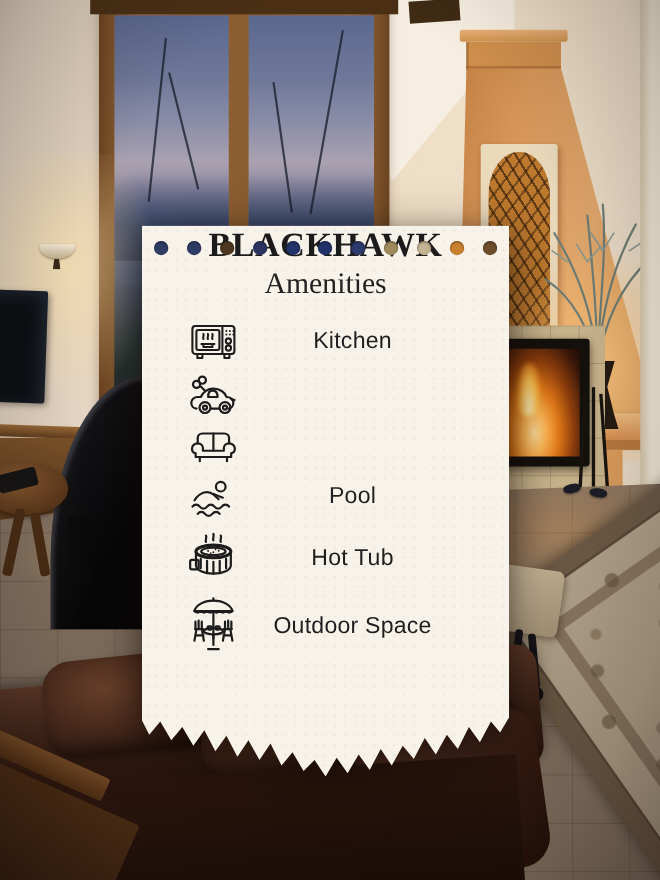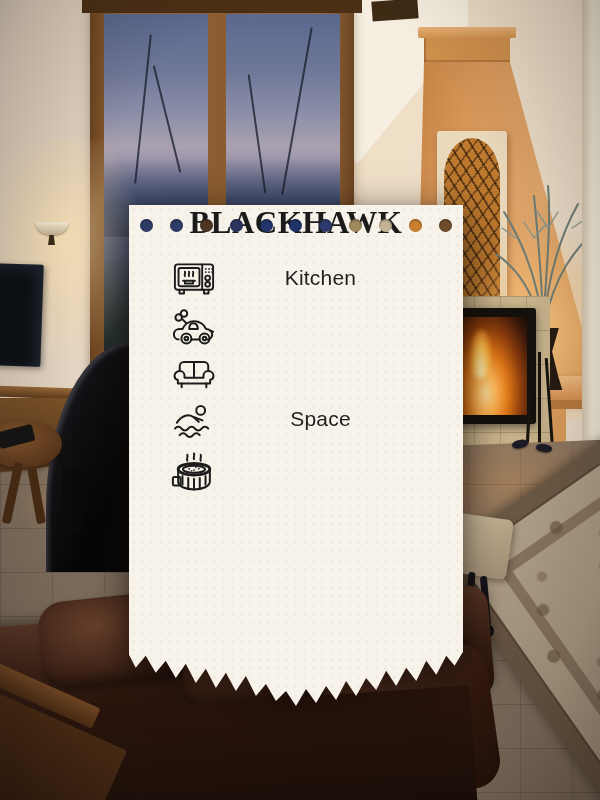--- a/index.html
+++ b/index.html
@@ -296,20 +296,21 @@
         <div class="hole" style="background: rgb(36, 53, 107);"></div>
         <div class="hole" style="background: rgb(34, 51, 106);"></div>
         <div class="hole" style="background: rgb(45, 58, 109);"></div>
         <div class="hole" style="background: rgb(159, 138, 93);"></div>
         <div class="hole" style="background: rgb(196, 179, 146);"></div>
         <div class="hole" style="background: rgb(201, 129, 47);"></div>
         <div class="hole" style="background: rgb(109, 77, 43);"></div>
       </div>
 
       <div class="card-title">BLACKHAWK</div>
+      <div class="card-subtitle">Amenities</div>
 
       <div class="amenities">
 
         <div class="amenity-row r1">
           <span class="amenity-icon">
             <svg width="44" height="40" viewBox="0 0 48 44">
               <rect x="3" y="7" width="42" height="28" rx="3"></rect>
               <rect x="7" y="11" width="23" height="20" rx="2"></rect>
               <line x1="33" y1="7" x2="33" y2="35"></line>
               <circle class="fil" cx="37" cy="12" r="1"></circle>
@@ -360,38 +361,55 @@
         <div class="amenity-row r4">
           <span class="amenity-icon">
             <svg width="46" height="40" viewBox="0 0 48 42">
               <circle cx="31" cy="12" r="4.6"></circle>
               <path d="M6 25c5-8 13-10 18-5.5L29 24"></path>
               <path d="M24 19l9 3.5"></path>
               <path d="M4 31c2-2.6 5-2.6 7 0s5 2.6 7 0 5-2.6 7 0 5 2.6 7 0 5-2.6 7 0"></path>
               <path d="M9 38c2-2.6 5-2.6 7 0s5 2.6 7 0 5-2.6 7 0"></path>
             </svg>
           </span>
-          <span class="amenity-label">Space</span>
+          <span class="amenity-label">Pool</span>
         </div>
 
         <div class="amenity-row r5">
           <span class="amenity-icon">
             <svg width="48" height="50" viewBox="0 0 50 52">
               <path d="M18 4c1 2.4-1 3.6 0 6 M25 2.5c1 2.4-1 3.6 0 6 M32 4c1 2.4-1 3.6 0 6"></path>
               <ellipse cx="25" cy="19" rx="16.5" ry="6" stroke-width="3"></ellipse>
               <ellipse cx="25" cy="19" rx="11.5" ry="3.6"></ellipse>
               <circle class="fil" cx="20" cy="18.6" r=".9"></circle>
                 <circle class="fil" cx="25" cy="19.8" r=".9"></circle>
               <circle class="fil" cx="30" cy="18.4" r=".9"></circle>
                 <circle class="fil" cx="27" cy="17.2" r=".8"></circle>
               <circle class="fil" cx="22.5" cy="20.6" r=".8"></circle>
               <path d="M8.5 19v13c0 4.5 7.4 8 16.5 8s16.5-3.5 16.5-8V19"></path>
               <path d="M13 26v9 M19 28v11 M25 29v11 M31 28v11 M37 26v9"></path>
               <rect x="3" y="27" width="8" height="9" rx="1.5"></rect>
             </svg>
           </span>
-        </div>
-
+          <span class="amenity-label">Hot Tub</span>
+        </div>
+
+        <div class="amenity-row r6">
+          <span class="amenity-icon">
+            <svg width="48" height="54" viewBox="0 0 50 56">
+              <path d="M25 4c10 0 17 5 18 10H7c1-5 8-10 18-10z"></path>
+              <path d="M7 14c1.5 1.8 4.5 1.8 6 0 1.5 1.8 4.5 1.8 6 0 1.5 1.8 4.5 1.8 6 0 1.5 1.8 4.5 1.8 6 0 1.5 1.8 4.5 1.8 6 0 1.5 1.8 4.5 1.8 6 0"></path>
+              <path d="M25 4v-2 M25 16v24"></path>
+              <ellipse cx="25" cy="33" rx="9" ry="3"></ellipse>
+              <path d="M25 36v10 M20 50h10"></path>
+              <rect x="19.5" y="28.5" width="4" height="3" rx="1"></rect>
+                <rect x="27" y="28.5" width="4" height="3" rx="1"></rect>
+              <path d="M8 30v-6 M11 30v-7 M14 30v-6 M7.5 31h8 M9 31l-2 11 M14 31l2 11 M8.5 37h7"></path>
+              <path d="M42 30v-6 M39 30v-7 M36 30v-6 M34.5 31h8 M41 31l2 11 M36 31l-2 11 M34.5 37h7"></path>
+            </svg>
+          </span>
+          <span class="amenity-label">Outdoor Space</span>
+        </div>
 
       </div>
     </div>
   </div>
 </div>
 
 </body></html>

